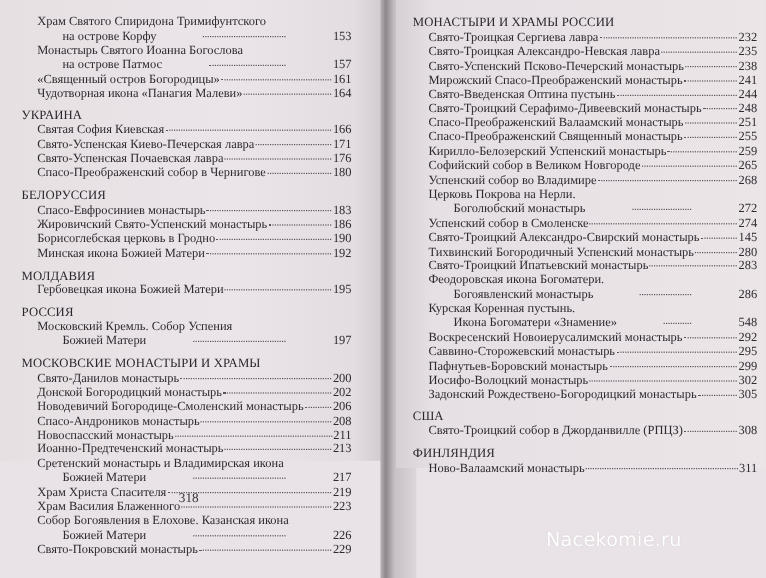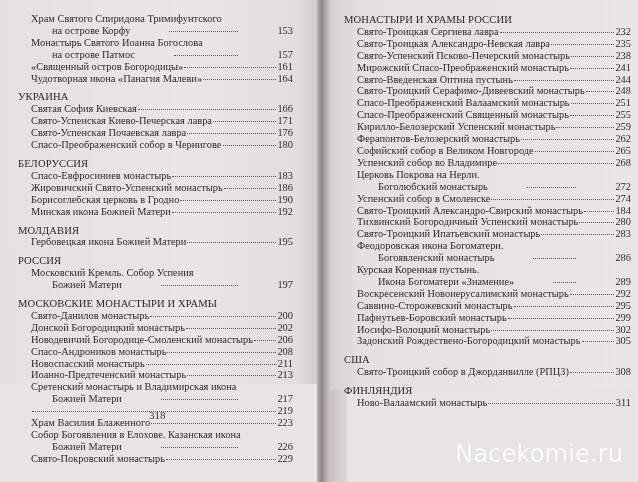--- a/index.html
+++ b/index.html
@@ -39,21 +39,21 @@
     border-bottom: 1px dotted #5a555a; height: 0; position: relative; top: -2px;
   }
   .row .page { flex: 0 0 auto; }
   .cont { padding-left: 21px; gap: 38px; }
   .footer-num {
     position: absolute; left: 149px; top: 409px; font-size: 11px; color: #333;
   }
   .watermark {
     position: absolute; left: 455px; top: 440px;
     font-family: "DejaVu Sans", "Liberation Sans", sans-serif;
-    font-size: 24px; color: #ffffff; letter-spacing: 0.2px;
+    font-size: 16px; color: #ffffff; letter-spacing: 0.2px;
     text-shadow: 0 0 1px rgba(0,0,0,0.15);
   }
 </style>
 </head>
 <body>
 
 <div class="spread">
   <div class="page-left">
     <div class="toc left-toc" id="left-toc">
         <div class="entry">
@@ -207,20 +207,21 @@
         <div class="entry">
           <span class="line1">Сретенский монастырь и Владимирская икона</span>
           <div class="row cont">
             <span class="label">Божией Матери</span>
             <span class="dots"></span>
             <span class="page">217</span>
           </div>
         </div>
         <div class="entry">
           <div class="row">
+            <span class="label">Храм Христа Спасителя</span>
             <span class="dots"></span>
             <span class="page">219</span>
           </div>
         </div>
         <div class="entry">
           <div class="row">
             <span class="label">Храм Василия Блаженного</span>
             <span class="dots"></span>
             <span class="page">223</span>
           </div>
@@ -305,27 +306,20 @@
         </div>
         <div class="entry">
           <div class="row">
             <span class="label">Кирилло-Белозерский Успенский монастырь</span>
             <span class="dots"></span>
             <span class="page">259</span>
           </div>
         </div>
         <div class="entry">
           <div class="row">
-            <span class="label">Ферапонтов-Белозерский монастырь</span>
-            <span class="dots"></span>
-            <span class="page">262</span>
-          </div>
-        </div>
-        <div class="entry">
-          <div class="row">
             <span class="label">Софийский собор в Великом Новгороде</span>
             <span class="dots"></span>
             <span class="page">265</span>
           </div>
         </div>
         <div class="entry">
           <div class="row">
             <span class="label">Успенский собор во Владимире</span>
             <span class="dots"></span>
             <span class="page">268</span>
@@ -343,21 +337,21 @@
           <div class="row">
             <span class="label">Успенский собор в Смоленске</span>
             <span class="dots"></span>
             <span class="page">274</span>
           </div>
         </div>
         <div class="entry">
           <div class="row">
             <span class="label">Свято-Троицкий Александро-Свирский монастырь</span>
             <span class="dots"></span>
-            <span class="page">184</span>
+            <span class="page">145</span>
           </div>
         </div>
         <div class="entry">
           <div class="row">
             <span class="label">Тихвинский Богородичный Успенский монастырь</span>
             <span class="dots"></span>
             <span class="page">280</span>
           </div>
         </div>
         <div class="entry">
@@ -373,21 +367,21 @@
             <span class="label">Богоявленский монастырь</span>
             <span class="dots"></span>
             <span class="page">286</span>
           </div>
         </div>
         <div class="entry">
           <span class="line1">Курская Коренная пустынь.</span>
           <div class="row cont">
             <span class="label">Икона Богоматери «Знамение»</span>
             <span class="dots"></span>
-            <span class="page">289</span>
+            <span class="page">548</span>
           </div>
         </div>
         <div class="entry">
           <div class="row">
             <span class="label">Воскресенский Новоиерусалимский монастырь</span>
             <span class="dots"></span>
             <span class="page">292</span>
           </div>
         </div>
         <div class="entry">

